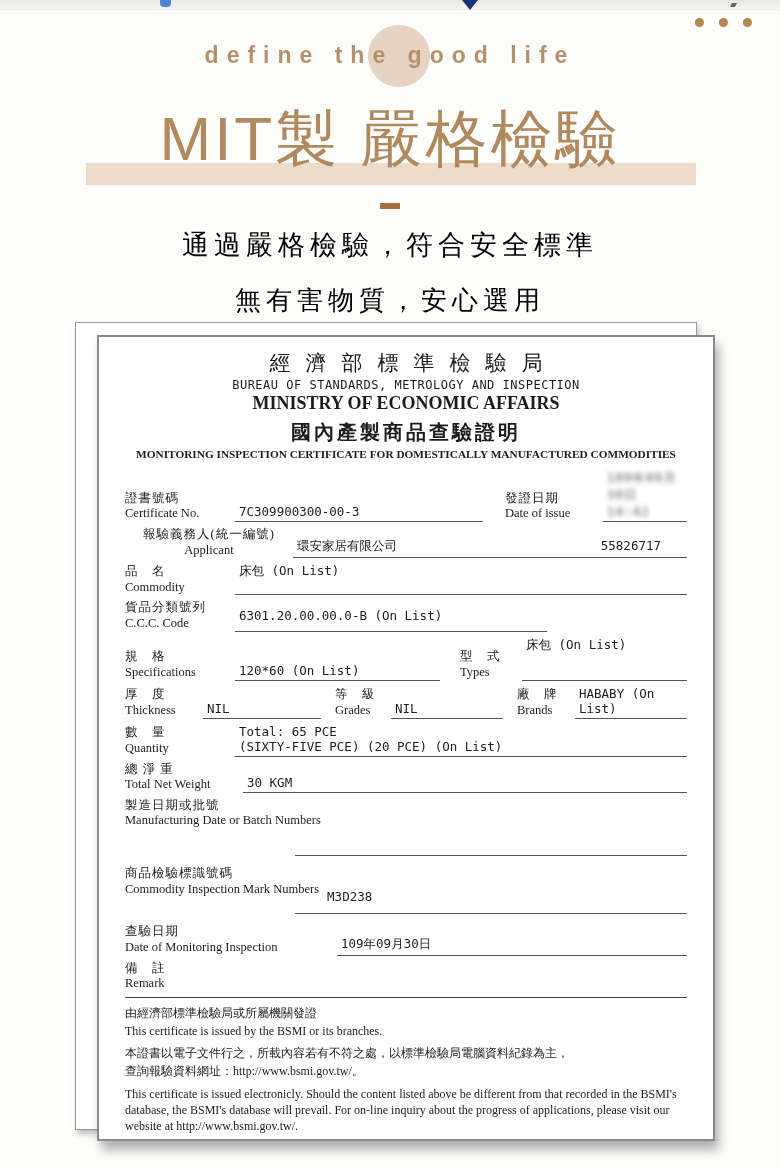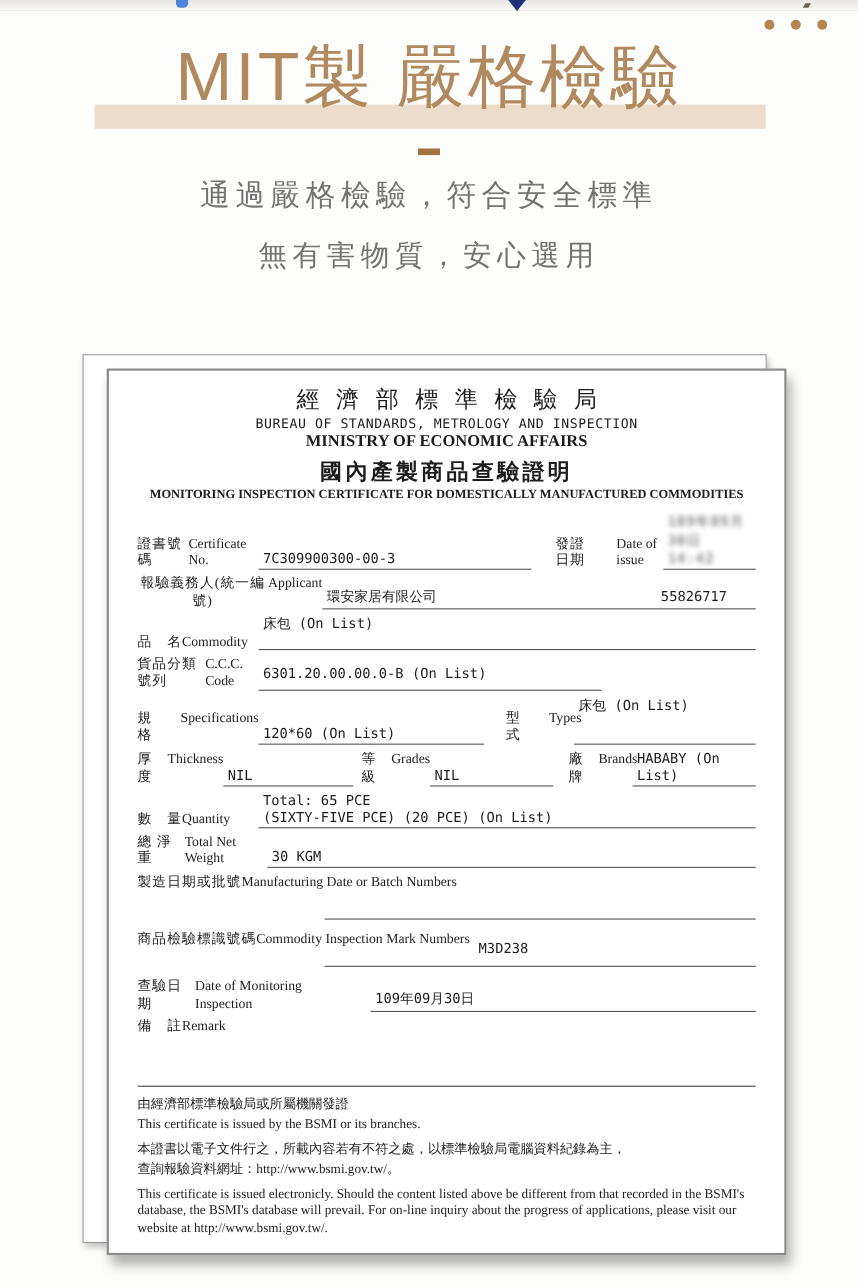--- a/index.html
+++ b/index.html
@@ -26,42 +26,42 @@
   .tagline-wrap{position:relative;margin-top:24px;height:44px;}
   .tagline-circle{position:absolute;left:50%;top:-8px;transform:translateX(-22px);
     width:62px;height:62px;border-radius:50%;background:#e6d3c1;}
   .tagline{position:relative;font-size:23px;font-weight:bold;letter-spacing:8px;
     color:#b5906c;line-height:44px;}
   .title-wrap{position:relative;margin-top:20px;height:84px;}
   .title-highlight{position:absolute;left:86px;right:84px;bottom:-4px;height:22px;background:#eedcca;}
   .page-title{position:relative;font-size:62px;font-weight:400;color:#b1895f;
     letter-spacing:3px;line-height:84px;white-space:nowrap;}
   .dash{width:20px;height:6px;background:#a5713f;margin:22px auto 0;}
-  .subtitle{color:#737373;letter-spacing:5px;font-weight:500;}
+  .subtitle{color:#000000;letter-spacing:5px;font-weight:500;}
   .subtitle.s1{font-size:27px;margin-top:18px;}
   .subtitle.s2{font-size:26px;margin-top:20px;}
   
   .paper-stack{position:absolute;top:322px;left:75px;width:660px;height:830px;}
   .back-sheet{position:absolute;left:0;top:0;width:620px;height:806px;background:#fff;
     border:1px solid #9a9a9a;box-shadow:2px 4px 6px rgba(0,0,0,.25);}
   .sheet{position:absolute;left:22px;top:13px;width:618px;height:806px;background:#fff;
     border:2px solid #8a8a8a;box-sizing:border-box;
     box-shadow:4px 9px 10px rgba(0,0,0,.30);
     display:flex;flex-direction:column;padding:12px 26px 12px;overflow:hidden;
     font-family:"Liberation Serif", serif;color:#1c1c1c;}
   
   .c-head{text-align:center;}
   .bureau-zh{font-size:21px;letter-spacing:15px;white-space:nowrap;margin-left:15px;}
   .bureau-en{font-size:12px;letter-spacing:.5px;font-family:"DejaVu Sans Mono",monospace;margin-top:1px;}
-  .ministry-en{font-size:15px;font-weight:bold;margin-top:1px;}
+  .ministry-en{font-size:18px;font-weight:bold;margin-top:1px;}
   .cert-zh{font-size:20px;font-weight:bold;letter-spacing:3px;margin-top:5px;}
   .cert-en{font-size:11.3px;font-weight:bold;margin-top:2px;margin-bottom:10px;}
   
   .row{display:flex;align-items:flex-end;margin-bottom:5px;}
-  .f-label{display:flex;flex-direction:row;line-height:1.25;flex-shrink:0;
+  .f-label{display:flex;flex-direction:column;line-height:1.25;flex-shrink:0;
     font-size:12.5px;}
   .f-label .zh{letter-spacing:1px;}
   .f-label .en{font-size:12.5px;}
   .f-value{border-bottom:1px solid #555;padding:0 4px 2px;font-family:"DejaVu Sans Mono",monospace;
     font-size:12.5px;box-sizing:border-box;}
   .f-value.drop{padding-bottom:14px;}
   .f-value.drop2{padding-bottom:8px;}
   .vcol{display:flex;flex-direction:column;justify-content:flex-start;
     border-bottom:1px solid #555;font-family:"DejaVu Sans Mono",monospace;font-size:12.5px;
     padding:0 4px 2px;box-sizing:border-box;}
@@ -89,20 +89,24 @@
   <span class="strip-tick"></span>
 </div>
 
 <div class="dots">
   <i></i>
   <i></i>
   <i></i>
 </div>
 
 <div class="hero">
+  <div class="tagline-wrap">
+    <span class="tagline-circle"></span>
+    <div class="tagline">define the good life</div>
+  </div>
   <div class="title-wrap">
     <span class="title-highlight"></span>
     <div class="page-title">MIT製 嚴格檢驗</div>
   </div>
   <div class="dash"></div>
   <div class="subtitle s1">通過嚴格檢驗，符合安全標準</div>
   <div class="subtitle s2">無有害物質，安心選用</div>
 </div>
 
 <div class="paper-stack">
@@ -118,21 +122,21 @@
       <div class="cert-en">MONITORING INSPECTION CERTIFICATE FOR DOMESTICALLY MANUFACTURED COMMODITIES</div>
     </div>
 
     <div class="row">
       <div class="f-label" style="width:110px;">
         <span class="zh">證書號碼</span>
         <span class="en">Certificate No.</span>
       </div>
       <div class="f-value" style="width:248px;">7C309900300-00-3</div>
       <div class="gap" style="width:22px;"></div>
-      <div class="f-label" style="width:98px;gap:20px;">
+      <div class="f-label" style="width:98px;">
         <span class="zh">發證日期</span>
         <span class="en">Date of issue</span>
       </div>
       <div class="f-value" style="flex:1;">
         <span class="blurred">109年09月30日 14:42</span>
       </div>
     </div>
 
     <div class="row">
       <div class="f-label" style="width:168px;text-align:center;">
@@ -161,21 +165,21 @@
       <div class="f-value drop2" style="width:312px;">6301.20.00.00.0-B (On List)</div>
     </div>
 
     <div class="row">
       <div class="f-label" style="width:110px;">
         <span class="zh">規　格</span>
         <span class="en">Specifications</span>
       </div>
       <div class="f-value" style="width:205px;">120*60 (On List)</div>
       <div class="gap" style="width:20px;"></div>
-      <div class="f-label" style="width:62px;gap:12px;">
+      <div class="f-label" style="width:62px;">
         <span class="zh">型　式</span>
         <span class="en">Types</span>
       </div>
       <div class="vcol" style="flex:1;height:44px;">
         <span>床包 (On List)</span>
       </div>
     </div>
 
     <div class="row">
       <div class="f-label" style="width:78px;">

